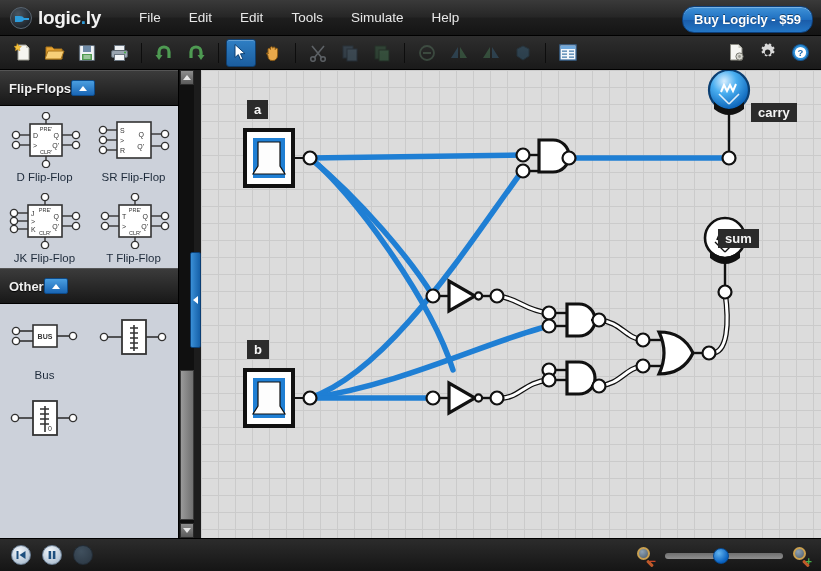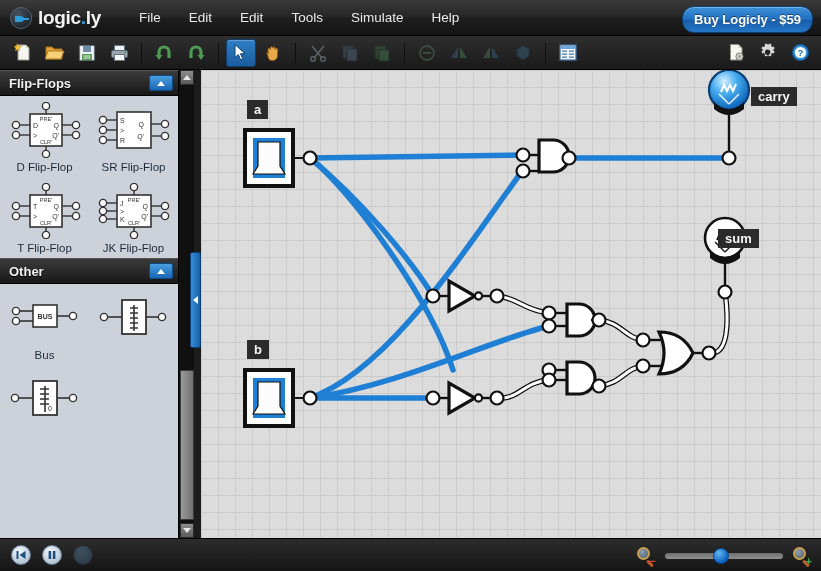--- a/index.html
+++ b/index.html
@@ -79,22 +79,22 @@
   }
   .tb-spacer { flex: 1; }
   .tb-right { margin-right: 6px; }
 
   
   #sidebar {
     position: absolute; left: 0; top: 70px; width: 178px; height: 468px;
     background: #ccd1da; overflow: hidden;
   }
   .pal-section-head {
-    height: 26px; background: linear-gradient(to bottom, #3b3b3b, #181818);
-    display: flex; align-items: center; justify-content: space-between;
+    height: 36px; background: linear-gradient(to bottom, #3b3b3b, #181818);
+    display: flex; align-items: center; justify-content: flex-start;
     padding: 0 5px 0 9px;
     border-top: 1px solid #555; border-bottom: 1px solid #000;
   }
   .pal-section-title {
     color: #f0f0f0; font-size: 13px; font-weight: bold;
     text-shadow: 0 1px 1px #000;
   }
   .pal-collapse {
     width: 24px; height: 16px; border-radius: 2px;
     background: linear-gradient(to bottom, #4a9ee0, #1a66b4);
@@ -457,47 +457,20 @@
             <line x1="59" y1="22" x2="69" y2="22" stroke="#333" stroke-width="1.4"></line>
             <line x1="59" y1="34" x2="69" y2="34" stroke="#333" stroke-width="1.4"></line>
             <text x="28" y="21" font-size="7" fill="#333" font-family="Liberation Sans, sans-serif">S</text>
             <text x="28" y="31" font-size="7" fill="#333" font-family="Liberation Sans, sans-serif">&gt;</text>
             <text x="28" y="41" font-size="7" fill="#333" font-family="Liberation Sans, sans-serif">R</text>
             <text x="52" y="25" font-size="7" fill="#333" text-anchor="end" font-family="Liberation Sans, sans-serif">Q</text>
             <text x="52" y="37" font-size="7" fill="#333" text-anchor="end" font-family="Liberation Sans, sans-serif">Q'</text>
           </svg>
         </div>
         <div class="pal-label">SR Flip-Flop</div>
-      </div>
-
-      <div class="pal-item">
-        <div class="pal-icon">
-          <svg width="84" height="56" viewBox="0 0 84 56">
-            <rect x="27" y="12" width="32" height="32" fill="#fff" stroke="#333" stroke-width="1.6"></rect>
-            <circle cx="43" cy="4" r="3.6" fill="#fff" stroke="#333" stroke-width="1.4"></circle>
-            <line x1="43" y1="8" x2="43" y2="12" stroke="#333" stroke-width="1.4"></line>
-            <circle cx="43" cy="52" r="3.6" fill="#fff" stroke="#333" stroke-width="1.4"></circle>
-            <line x1="43" y1="44" x2="43" y2="48" stroke="#333" stroke-width="1.4"></line>
-            <circle cx="13" cy="23" r="3.6" fill="#fff" stroke="#333" stroke-width="1.4"></circle>
-            <circle cx="13" cy="33" r="3.6" fill="#fff" stroke="#333" stroke-width="1.4"></circle>
-            <line x1="17" y1="23" x2="27" y2="23" stroke="#333" stroke-width="1.4"></line>
-            <line x1="17" y1="33" x2="27" y2="33" stroke="#333" stroke-width="1.4"></line>
-            <circle cx="73" cy="23" r="3.6" fill="#fff" stroke="#333" stroke-width="1.4"></circle>
-            <circle cx="73" cy="33" r="3.6" fill="#fff" stroke="#333" stroke-width="1.4"></circle>
-            <line x1="59" y1="23" x2="69" y2="23" stroke="#333" stroke-width="1.4"></line>
-            <line x1="59" y1="33" x2="69" y2="33" stroke="#333" stroke-width="1.4"></line>
-            <text x="30" y="26" font-size="7" fill="#333" font-family="Liberation Sans, sans-serif">T</text>
-            <text x="30" y="36" font-size="7" fill="#333" font-family="Liberation Sans, sans-serif">&gt;</text>
-            <text x="43" y="19" font-size="5.5" fill="#333" text-anchor="middle" font-family="Liberation Sans, sans-serif">PRE'</text>
-            <text x="43" y="42" font-size="5.5" fill="#333" text-anchor="middle" font-family="Liberation Sans, sans-serif">CLR'</text>
-            <text x="56" y="26" font-size="7" fill="#333" text-anchor="end" font-family="Liberation Sans, sans-serif">Q</text>
-            <text x="56" y="36" font-size="7" fill="#333" text-anchor="end" font-family="Liberation Sans, sans-serif">Q'</text>
-          </svg>
-        </div>
-        <div class="pal-label">T Flip-Flop</div>
       </div>
 
       <div class="pal-item">
         <div class="pal-icon">
           <svg width="84" height="56" viewBox="0 0 84 56">
             <rect x="25" y="12" width="34" height="32" fill="#fff" stroke="#333" stroke-width="1.6"></rect>
             <circle cx="42" cy="4" r="3.6" fill="#fff" stroke="#333" stroke-width="1.4"></circle>
             <line x1="42" y1="8" x2="42" y2="12" stroke="#333" stroke-width="1.4"></line>
             <circle cx="42" cy="52" r="3.6" fill="#fff" stroke="#333" stroke-width="1.4"></circle>
             <line x1="42" y1="44" x2="42" y2="48" stroke="#333" stroke-width="1.4"></line>
@@ -515,20 +488,47 @@
             <text x="28" y="31" font-size="7" fill="#333" font-family="Liberation Sans, sans-serif">&gt;</text>
             <text x="28" y="39" font-size="7" fill="#333" font-family="Liberation Sans, sans-serif">K</text>
             <text x="42" y="19" font-size="5.5" fill="#333" text-anchor="middle" font-family="Liberation Sans, sans-serif">PRE'</text>
             <text x="42" y="42" font-size="5.5" fill="#333" text-anchor="middle" font-family="Liberation Sans, sans-serif">CLR'</text>
             <text x="56" y="26" font-size="7" fill="#333" text-anchor="end" font-family="Liberation Sans, sans-serif">Q</text>
             <text x="56" y="36" font-size="7" fill="#333" text-anchor="end" font-family="Liberation Sans, sans-serif">Q'</text>
           </svg>
         </div>
         <div class="pal-label">JK Flip-Flop</div>
       </div>
+
+      <div class="pal-item">
+        <div class="pal-icon">
+          <svg width="84" height="56" viewBox="0 0 84 56">
+            <rect x="27" y="12" width="32" height="32" fill="#fff" stroke="#333" stroke-width="1.6"></rect>
+            <circle cx="43" cy="4" r="3.6" fill="#fff" stroke="#333" stroke-width="1.4"></circle>
+            <line x1="43" y1="8" x2="43" y2="12" stroke="#333" stroke-width="1.4"></line>
+            <circle cx="43" cy="52" r="3.6" fill="#fff" stroke="#333" stroke-width="1.4"></circle>
+            <line x1="43" y1="44" x2="43" y2="48" stroke="#333" stroke-width="1.4"></line>
+            <circle cx="13" cy="23" r="3.6" fill="#fff" stroke="#333" stroke-width="1.4"></circle>
+            <circle cx="13" cy="33" r="3.6" fill="#fff" stroke="#333" stroke-width="1.4"></circle>
+            <line x1="17" y1="23" x2="27" y2="23" stroke="#333" stroke-width="1.4"></line>
+            <line x1="17" y1="33" x2="27" y2="33" stroke="#333" stroke-width="1.4"></line>
+            <circle cx="73" cy="23" r="3.6" fill="#fff" stroke="#333" stroke-width="1.4"></circle>
+            <circle cx="73" cy="33" r="3.6" fill="#fff" stroke="#333" stroke-width="1.4"></circle>
+            <line x1="59" y1="23" x2="69" y2="23" stroke="#333" stroke-width="1.4"></line>
+            <line x1="59" y1="33" x2="69" y2="33" stroke="#333" stroke-width="1.4"></line>
+            <text x="30" y="26" font-size="7" fill="#333" font-family="Liberation Sans, sans-serif">T</text>
+            <text x="30" y="36" font-size="7" fill="#333" font-family="Liberation Sans, sans-serif">&gt;</text>
+            <text x="43" y="19" font-size="5.5" fill="#333" text-anchor="middle" font-family="Liberation Sans, sans-serif">PRE'</text>
+            <text x="43" y="42" font-size="5.5" fill="#333" text-anchor="middle" font-family="Liberation Sans, sans-serif">CLR'</text>
+            <text x="56" y="26" font-size="7" fill="#333" text-anchor="end" font-family="Liberation Sans, sans-serif">Q</text>
+            <text x="56" y="36" font-size="7" fill="#333" text-anchor="end" font-family="Liberation Sans, sans-serif">Q'</text>
+          </svg>
+        </div>
+        <div class="pal-label">T Flip-Flop</div>
+      </div>
     </div>
 
     <div class="pal-section-head">
       <div class="pal-section-title">Other</div>
       <div class="pal-collapse"></div>
     </div>
 
     <div class="pal-grid">
 
 
@@ -720,21 +720,21 @@
         <path d="M509 180 q15 14 30 0 v8 q-15 12 -30 0 z" fill="#111"></path>
         <path d="M516 170 l3 -7 l3 6 l3 -6 l3 6 l3 -7" fill="none" stroke="#111" stroke-width="1.8"></path>
         <path d="M514 172 l10 10 M534 172 l-10 10" stroke="#111" stroke-width="1.4"></path>
         <line x1="524" y1="188" x2="524" y2="216" stroke="#111" stroke-width="2.4"></line>
         <circle cx="524" cy="222" r="6.5" fill="#fff" stroke="#111" stroke-width="2.2"></circle>
       </g>
     </svg>
 
     <div class="dev-label" style="left:46px; top:30px;">a</div>
     <div class="dev-label" style="left:46px; top:270px;">b</div>
-    <div class="dev-label" style="left:550px; top:17px;">carry</div>
+    <div class="dev-label" style="left:550px; top:33px;">carry</div>
     <div class="dev-label" style="left:517px; top:159px;">sum</div>
   </div>
 
   <div id="statusbar">
 
     <div class="sim-btn">
       <svg width="12" height="12" viewBox="0 0 12 12">
         <rect x="1.5" y="2" width="2" height="8" fill="#1d4f7e"></rect>
         <polygon points="10.5,2 10.5,10 4.5,6" fill="#1d4f7e"></polygon>
       </svg>

